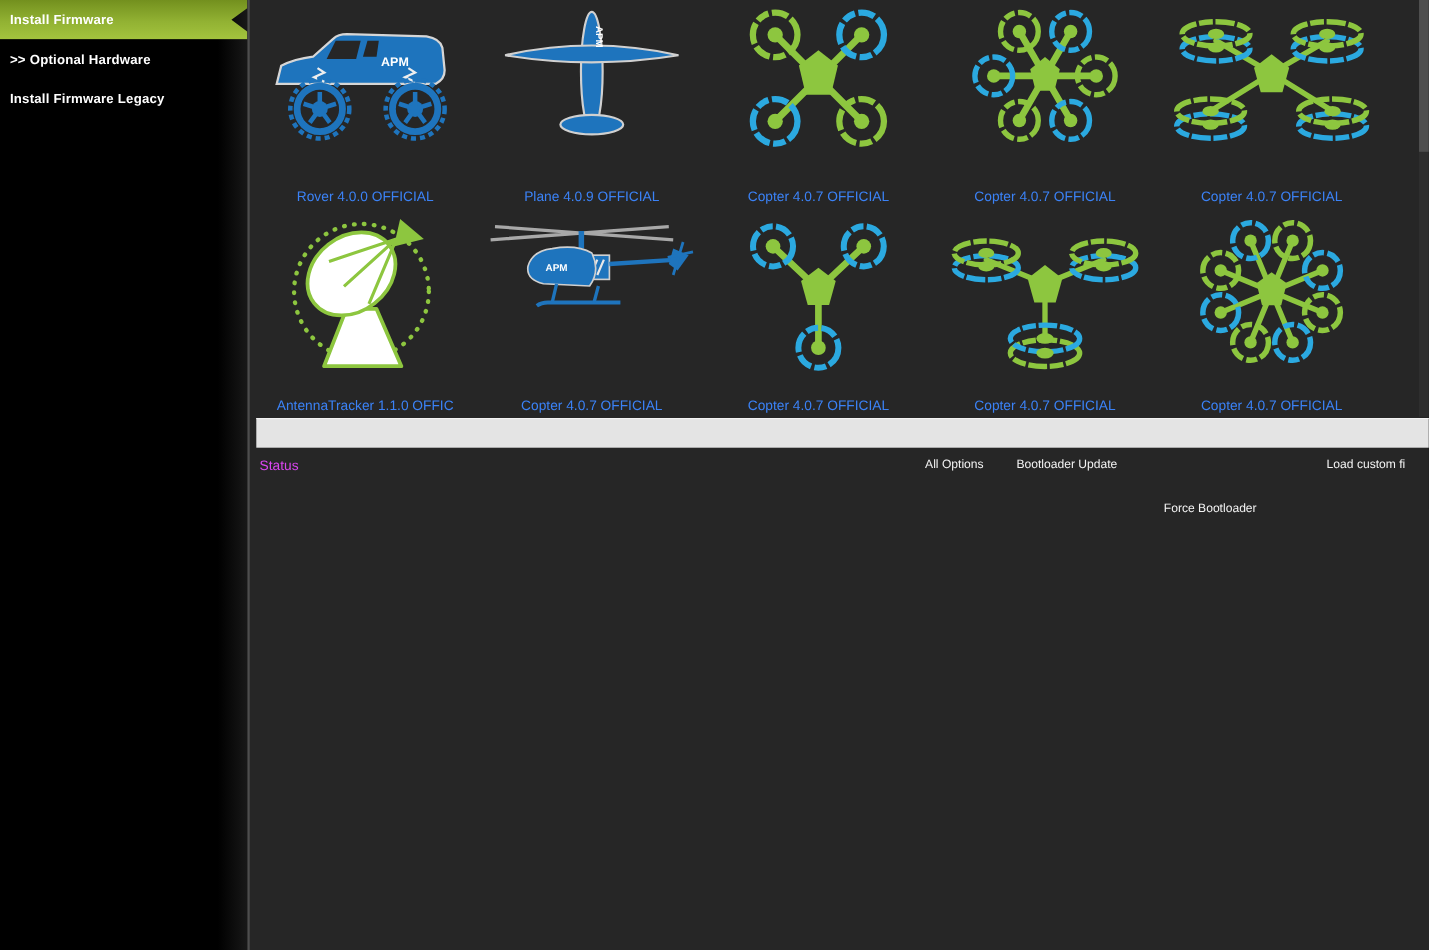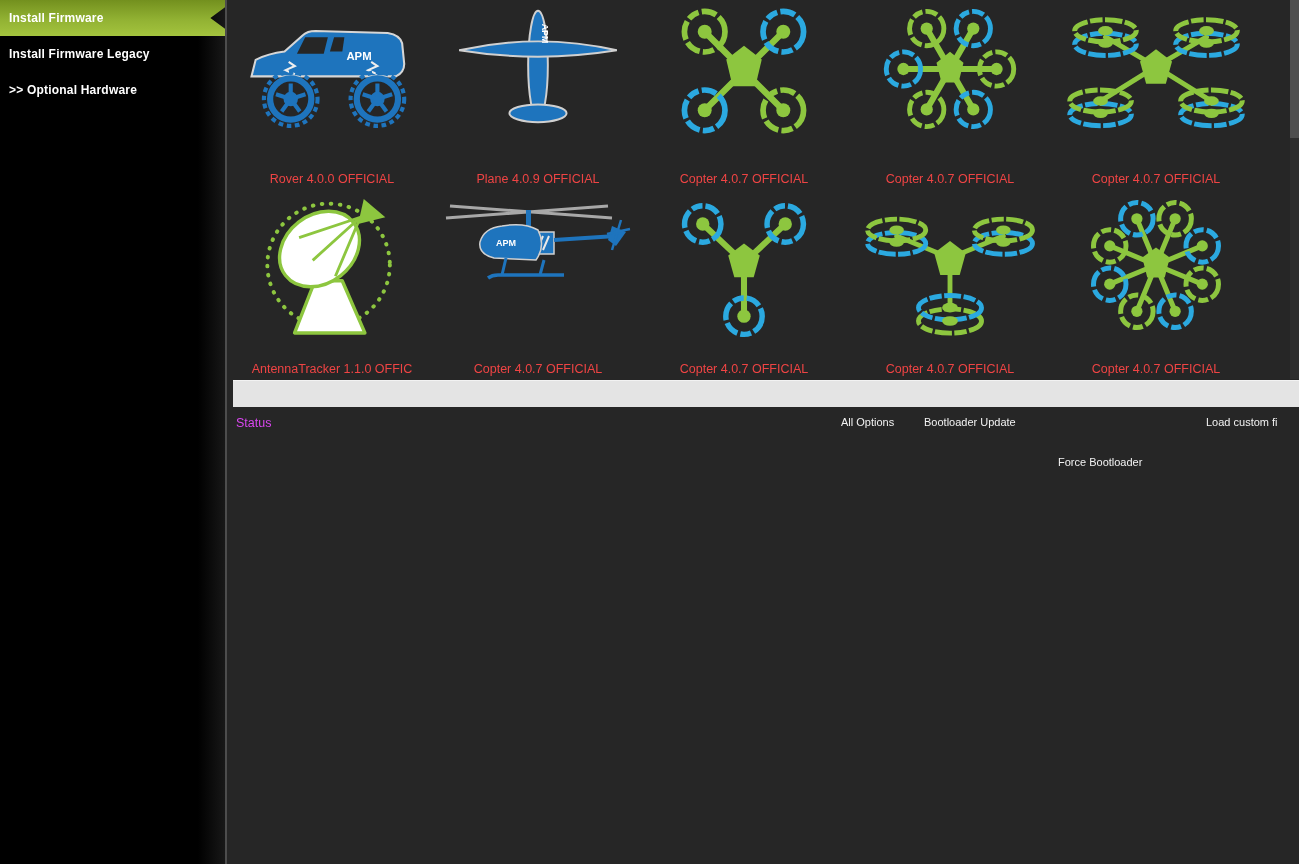--- a/index.html
+++ b/index.html
@@ -33,21 +33,21 @@
     clip-path:polygon(0 0,100% 0,100% 20%,93.5% 50%,100% 80%,100% 100%,0 100%);
   }
   
   .content{position:absolute;left:229px;top:0;right:0;bottom:0;background:var(--bg);}
   .grid{
     position:absolute;left:0;top:0;
     display:grid;grid-template-columns:repeat(5,206px);grid-template-rows:190px 190px;
   }
   .cell{display:flex;flex-direction:column;align-items:center;justify-content:flex-end;overflow:hidden;cursor:pointer;}
   .icon-wrap{flex:1;display:flex;justify-content:center;width:100%;}
-  .cell-label{font-size:12.5px;color:#ef4444;padding-bottom:4px;white-space:nowrap;line-height:14px;}
+  .cell-label{font-size:12.5px;color:#3b82f6;padding-bottom:4px;white-space:nowrap;line-height:14px;}
   
   .progress{position:absolute;left:4px;right:0;top:380px;height:27px;background:#e4e4e4;border-top:1px solid #f2f2f2;box-sizing:border-box;}
   .statusrow{position:absolute;left:0;right:0;top:407px;height:30px;}
   .status-label{position:absolute;left:7px;top:9px;font-size:12.5px;color:#d946ef;}
   .sbtn{position:absolute;top:9px;font-size:11px;color:#f2f2f2;white-space:nowrap;cursor:pointer;}
   .sbtn.b0{left:612px;}
   .sbtn.b1{left:695px;}
   .sbtn.b2{left:829px;margin-top:40px;}
   .sbtn.b3{left:977px;}
   
@@ -72,24 +72,24 @@
 </head>
 <body>
 
 <div class="screen">
 
   <aside class="sidebar">
     <div class="menu-item selected">
       <span>Install Firmware</span>
     </div>
     <div class="menu-item">
+      <span>&gt;&gt; Optional Hardware</span>
+    </div>
+    <div class="menu-item">
       <span>Install Firmware Legacy</span>
-    </div>
-    <div class="menu-item">
-      <span>&gt;&gt; Optional Hardware</span>
     </div>
   </aside>
 
   <main class="content">
     <div class="grid">
 
       <div class="cell">
         <div class="icon-wrap">
           <svg width="186" height="130" viewBox="0 0 180 126">
             <path class="v-f" stroke="#d6d6d6" stroke-width="2" d="M 12,74 L 16,58 Q 28,52 44,50 L 62,34 Q 66,30 74,30 L 144,32 Q 156,34 158,42 L 160,62 Q 160,70 152,74 Z"></path>

